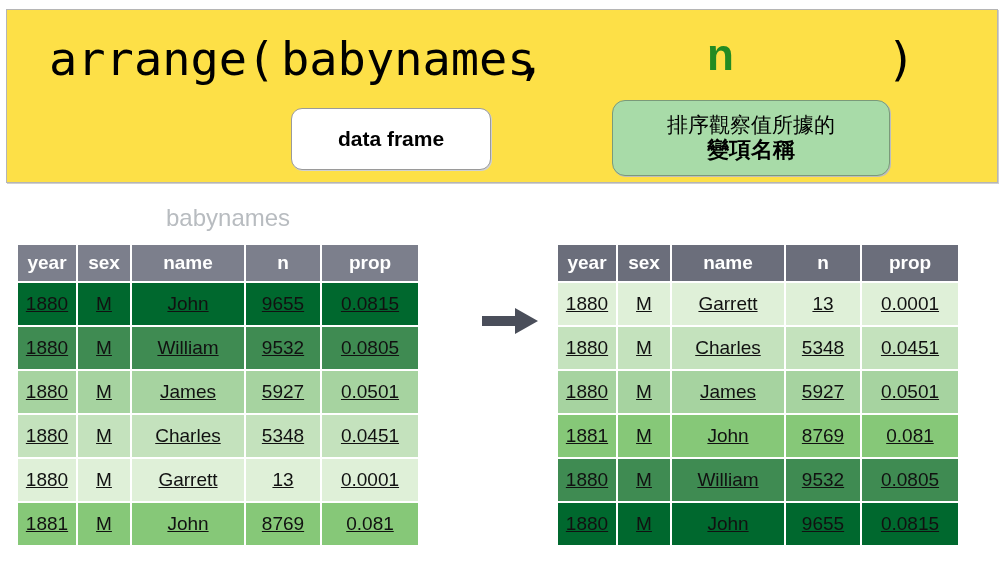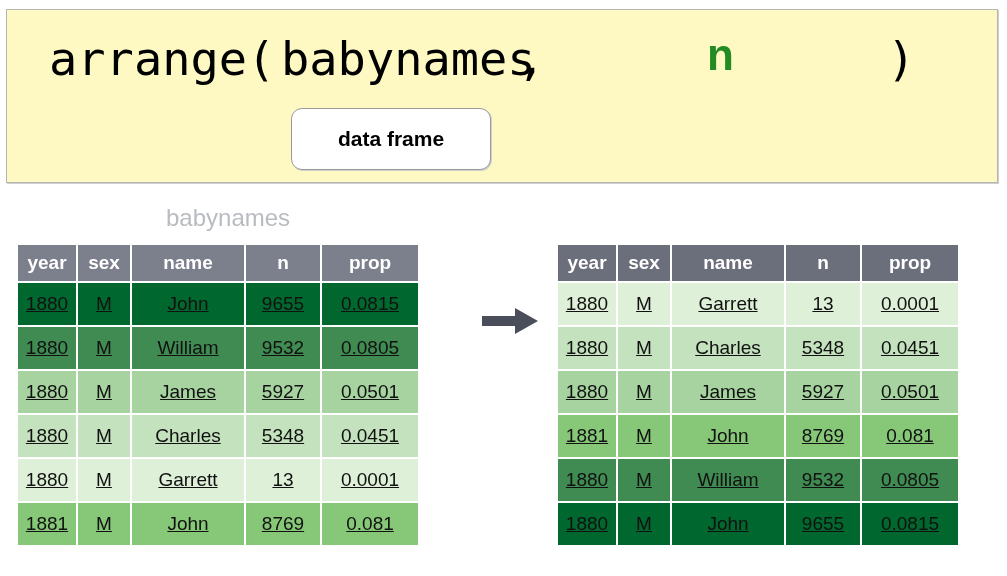--- a/index.html
+++ b/index.html
@@ -137,36 +137,40 @@
     position: absolute;
     left: 482px;
     top: 308px;
     width: 56px;
     height: 26px;
   }
 </style>
 </head>
 <body>
 
-<div id="formula-panel" style="background: #fef9c3;">
+<div id="formula-panel" style="background: #fde047;">
 
   <span class="code-line code-seg" id="code-fn">arrange(</span>
 
   <span class="code-line code-seg" id="code-df">babynames</span>
 
   <span class="code-line code-seg" id="code-comma">,</span>
 
   <span class="code-line code-seg" id="code-arg" style="color: rgb(34, 139, 34);">n</span>
 
   <span class="code-line code-seg" id="code-close">)</span>
 
   <div class="callout" id="callout-dataframe" style="background: rgb(255, 255, 255);">
     <span>data frame</span>
   </div>
 
+  <div class="callout" id="callout-variable" style="background: rgb(168, 219, 168);">
+    <span class="ln1">排序觀察值所據的</span>
+    <span class="ln2">變項名稱</span>
+  </div>
 </div>
 
 <div class="table-title" id="title-left" style="color: rgb(184, 188, 192);">babynames</div>
 
 <table class="dtable" id="table-left">
   <thead>
     <tr>
       <th class="c-year" style="background: rgb(124, 127, 140);">year</th>
       <th class="c-sex" style="background: rgb(124, 127, 140);">sex</th>
       <th class="c-name" style="background: rgb(124, 127, 140);">name</th>

